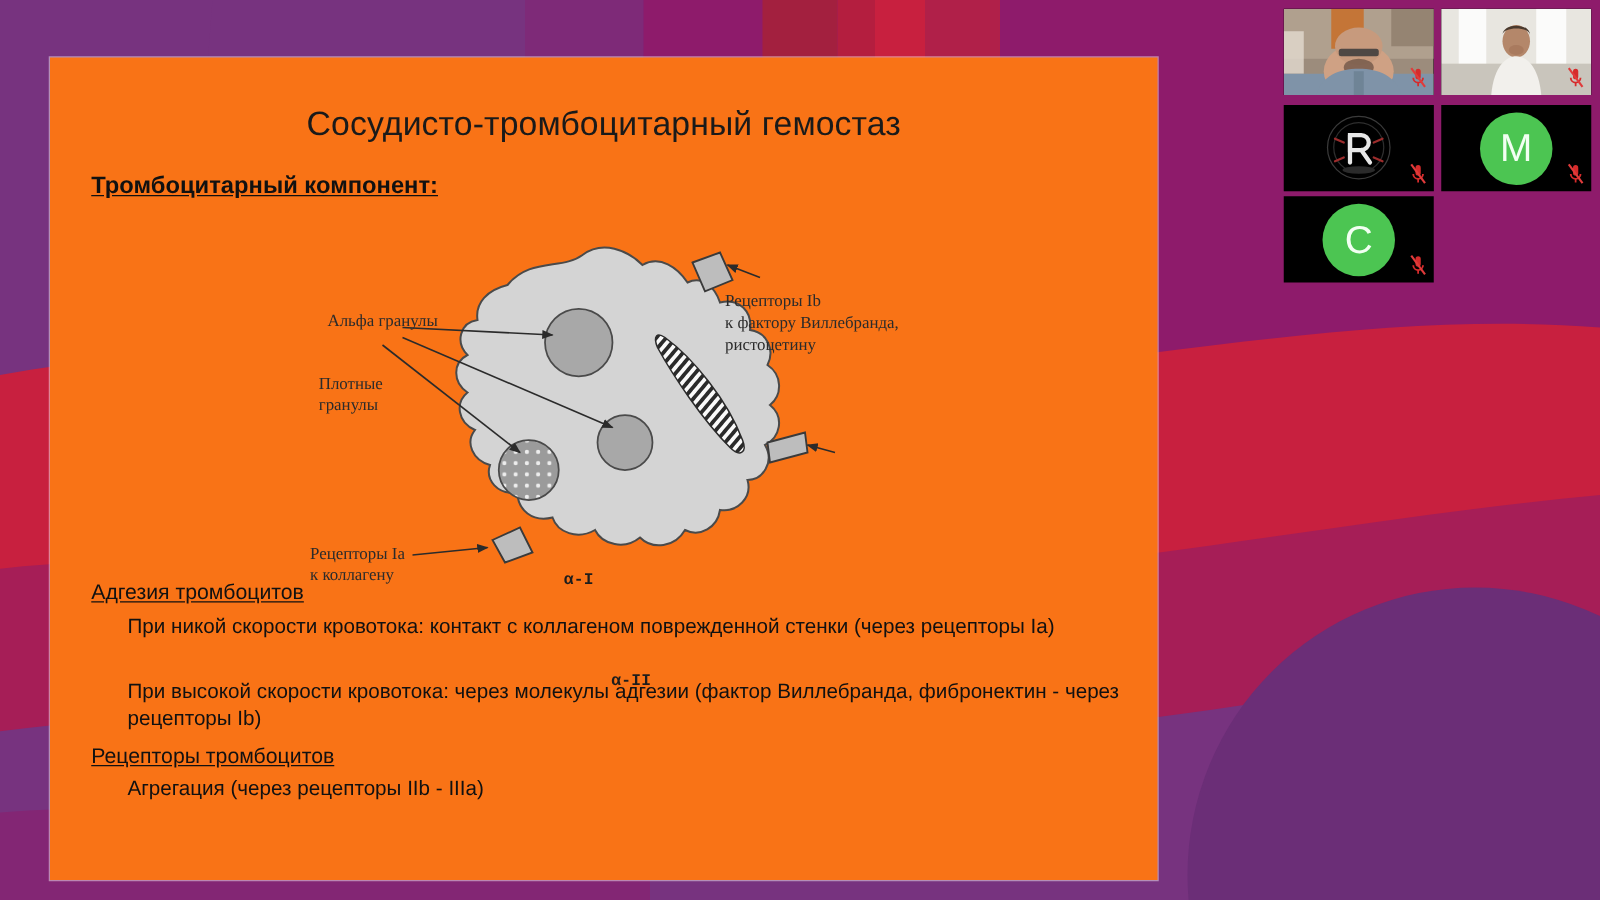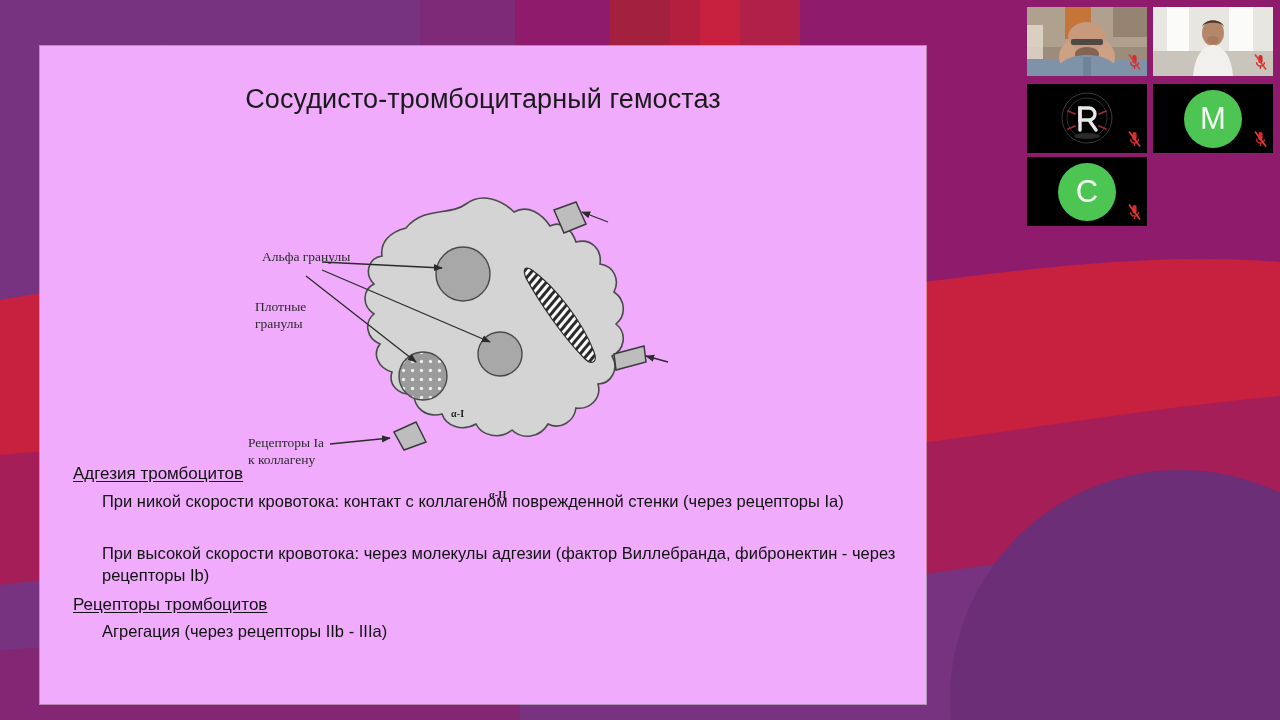--- a/index.html
+++ b/index.html
@@ -16,21 +16,21 @@
     overflow: hidden;
   }
   
   #bg-art { position: absolute; inset: 0; width: 1280px; height: 720px; }
 
   
   #slide {
     position: absolute;
     left: 40px; top: 46px;
     width: 886px; height: 658px;
-    background: #f0abfc;
+    background: #f97316;
     box-shadow: 0 0 0 1px rgba(255,255,255,.45);
     overflow: hidden;
   }
   .slide-title {
     position: absolute; left: 0; top: 38px; width: 886px;
     text-align: center;
     font-size: 27px; font-weight: 400; color: #1a1a1a;
     letter-spacing: .1px;
   }
   .slide-sub {
@@ -46,23 +46,24 @@
     font-size: 13.5px; color: #2b2b2b; line-height: 1.28;
     white-space: pre-line;
   }
   #lab-alpha  { left: 52px;  top: 62px;  text-align: left; }
   #lab-dense  { left: 45px;  top: 112px; text-align: left; }
   #lab-ia     { left: 38px;  top: 248px; text-align: left; }
   #lab-ib     { left: 370px; top: 46px;  text-align: left; }
   #lab-iibiiia{ left: 428px; top: 185px; text-align: left; }
   .grn-label {
     position: absolute;
-    font-family: Liberation Serif, serif;
-    font-size: 10px; color: #1d1d1d; font-weight: 600;
+    font-family: Liberation Mono, monospace;
+    font-size: 13px; color: #1d1d1d; font-weight: 600;
     letter-spacing: .2px;
+    margin-top: 48px;
   }
   
   .sec-head {
     position: absolute; left: 33px;
     font-size: 17px; color: #111; font-weight: 400;
     text-decoration: underline; text-underline-offset: 2px;
   }
   .bullet {
     position: absolute; left: 62px;
     width: 800px;
@@ -130,20 +131,21 @@
       <circle cx="1180" cy="700" r="230" fill="#6B2E77"></circle>
 
       <path d="M0,650 C180,636 360,668 520,690 L520,720 L0,720 Z" fill="#8E1B6B" opacity="0.55"></path>
     </g>
   </svg>
 
   <div id="slide">
 
     <div class="slide-title">Сосудисто-тромбоцитарный гемостаз</div>
 
+    <div class="slide-sub">Тромбоцитарный компонент:</div>
 
     <div id="diagram">
 
       <svg viewBox="0 0 620 310" width="620" height="310">
         <defs>
           <pattern id="dots" width="9" height="9" patternUnits="userSpaceOnUse">
             <rect width="9" height="9" fill="#9B9B9B"></rect>
             <circle cx="4.5" cy="4.5" r="1.7" fill="#EDEDED"></circle>
           </pattern>
           <pattern id="hatch" width="6" height="6" patternUnits="userSpaceOnUse" patternTransform="rotate(40)">
@@ -191,20 +193,23 @@
       </svg>
 
       <div class="grn-label" style="left:241px; top:222px;">α-I</div>
       <div class="grn-label" style="left:279px; top:303px;">α-II</div>
 
       <div class="dlabel" id="lab-alpha">Альфа гранулы</div>
       <div class="dlabel" id="lab-dense">Плотные
 гранулы</div>
       <div class="dlabel" id="lab-ia">Рецепторы Ia
 к коллагену</div>
+      <div class="dlabel" id="lab-ib">Рецепторы Ib
+к фактору Виллебранда,
+ристоцетину</div>
     </div>
 
     <div class="sec-head" style="top:418px;">Адгезия тромбоцитов</div>
     <div class="bullet" style="top:445px;">При никой скорости кровотока: контакт с коллагеном поврежденной стенки (через рецепторы Ia)</div>
     <div class="bullet" style="top:497px;">При высокой скорости кровотока: через молекулы адгезии (фактор Виллебранда, фибронектин - через рецепторы Ib)</div>
 
     <div class="sec-head" style="top:549px;">Рецепторы тромбоцитов</div>
     <div class="bullet" style="top:575px;">Агрегация (через рецепторы IIb - IIIa)</div>
   </div>
 

